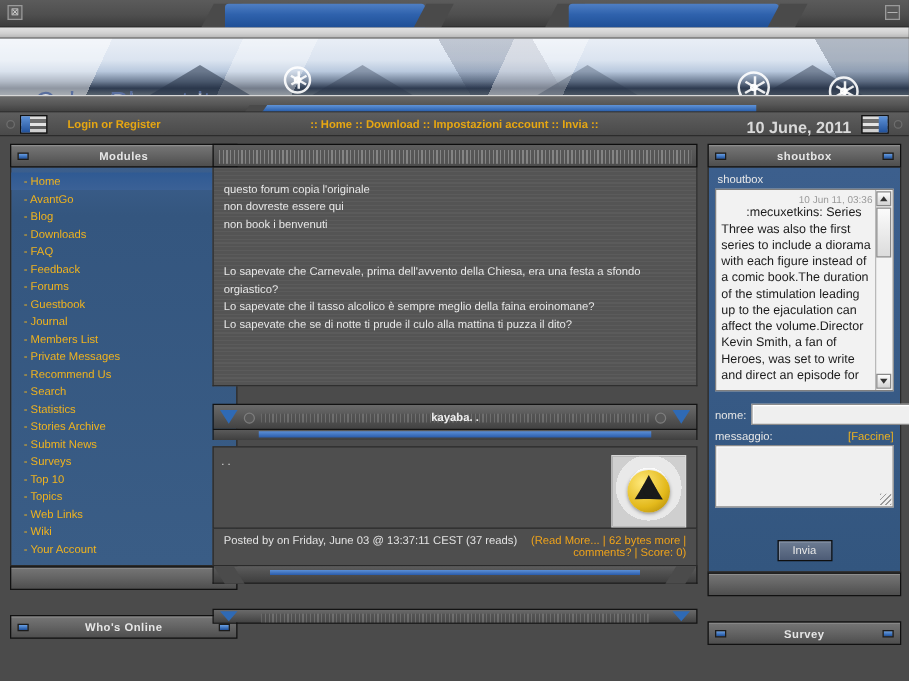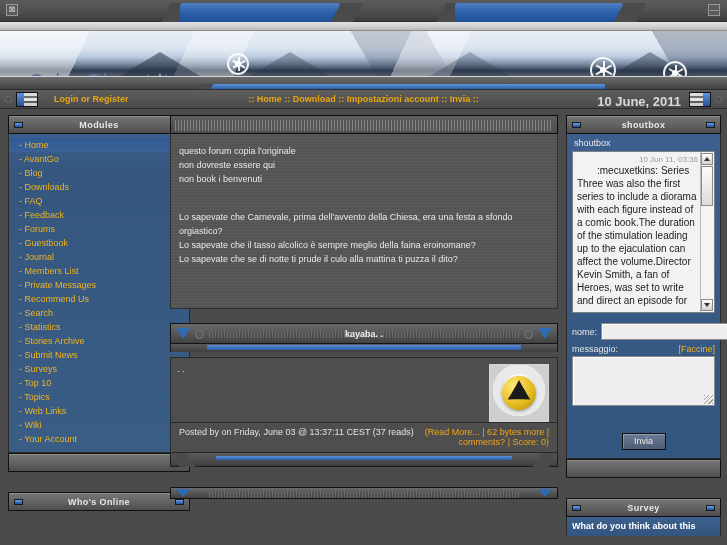--- a/index.html
+++ b/index.html
@@ -624,17 +624,14 @@
   </div>
 
   <div class="spacer20"></div>
 
   <div class="blk">
     <div class="blk-title">
       <span class="led l"></span>
       <span>Survey</span>
       <span class="led r"></span>
     </div>
-    <div class="survey-body">
-      <div class="survey-q">What do you think about this</div>
-    </div>
   </div>
 </div>
 
 </body></html>

